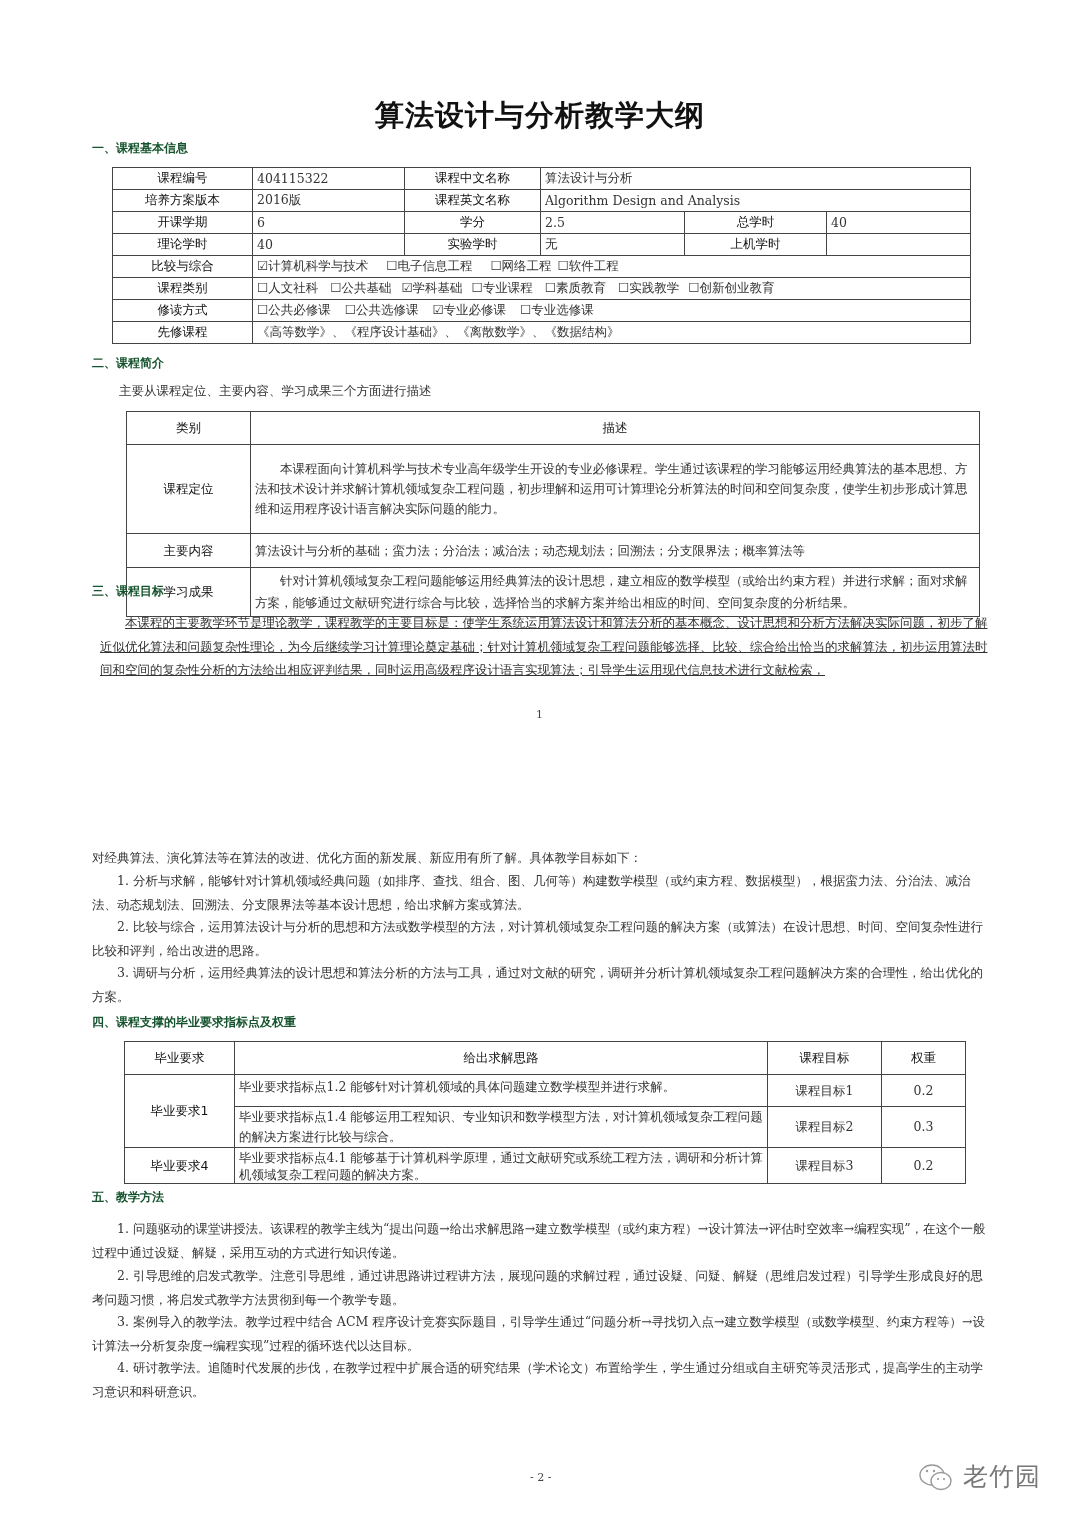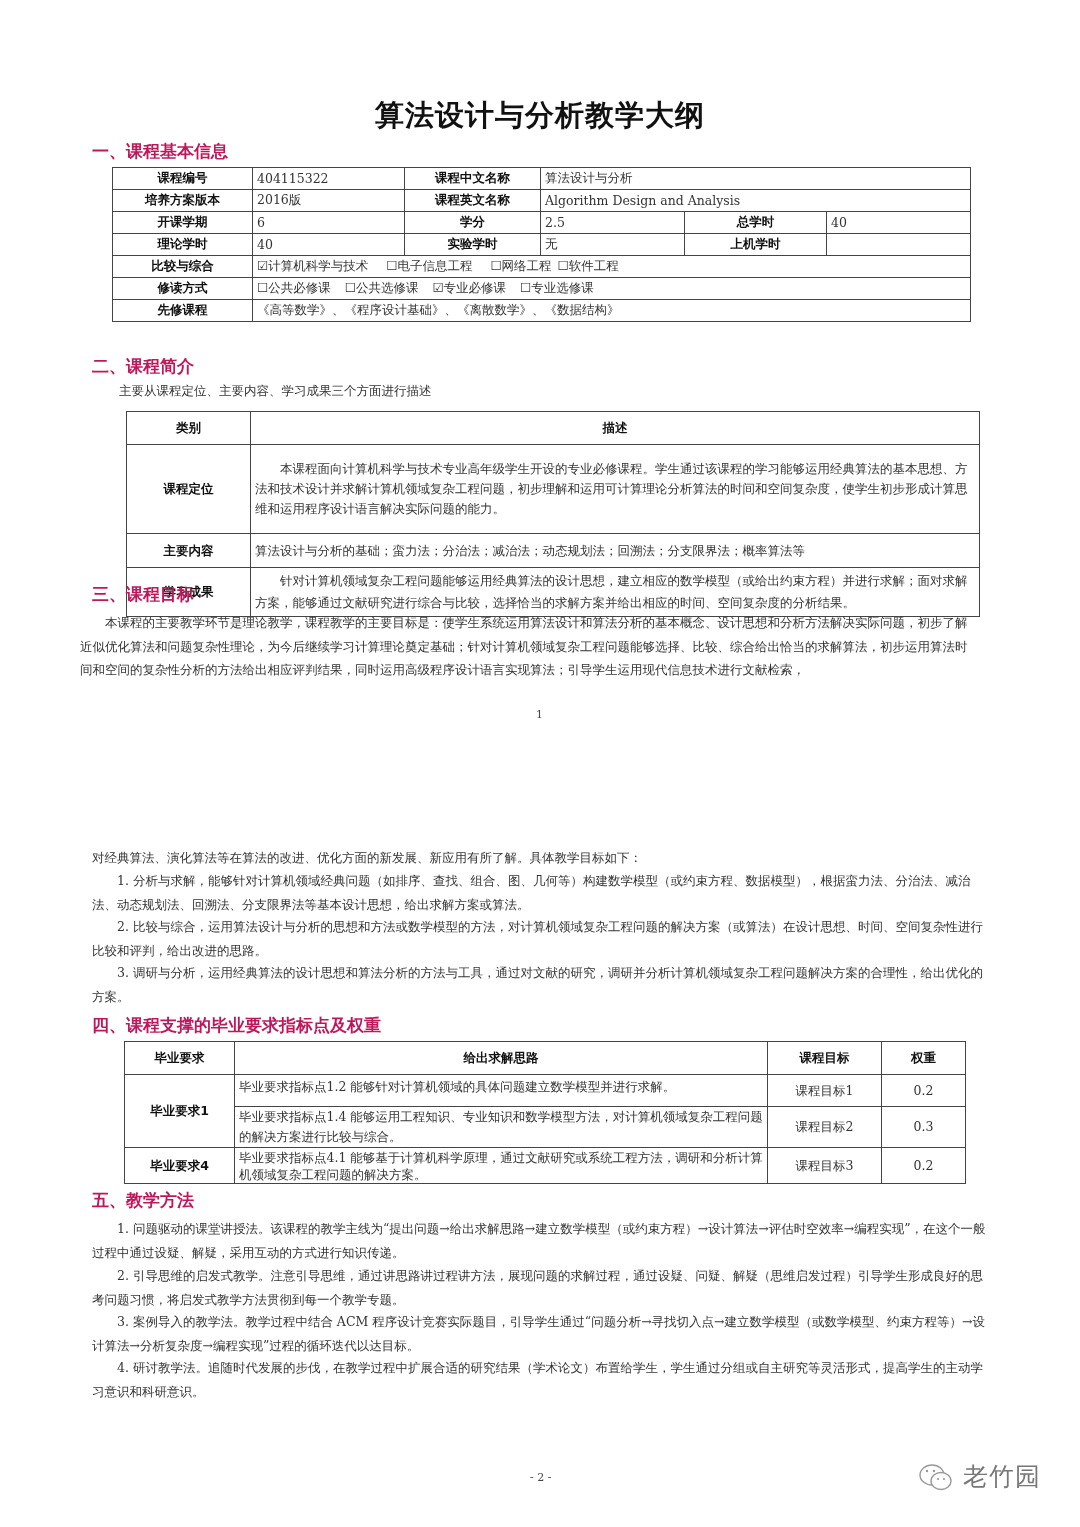--- a/index.html
+++ b/index.html
@@ -1,25 +1,25 @@
 <!DOCTYPE html>
 <html><head>
   <meta charset="utf-8">
   <style>
     html, body { margin:0; padding:0; background:#ffffff; }
     body { width:1080px; height:1527px; position:relative; overflow:hidden;
            font-family:"DejaVu Serif", "Liberation Serif", serif; color:#222; }
     .abs { position:absolute; }
     .title { left:0; width:1080px; top:96px; text-align:center; font-size:29px; font-weight:bold;
              font-family:"DejaVu Sans", "Liberation Sans", sans-serif; letter-spacing:1px; color:#111; }
-    .h { font-family:"DejaVu Sans", "Liberation Sans", sans-serif; font-weight:bold; font-size:17px; color:#be185d; }
+    .h { font-family:"DejaVu Sans", "Liberation Sans", sans-serif; font-weight:bold; font-size:12px; color:#14532d; }
     .p { font-size:12.5px; line-height:23.5px; color:#333; }
     table { border-collapse:collapse; position:absolute; table-layout:fixed; }
     td, th { border:1px solid #444; font-size:12.5px; padding:0 4px; color:#333; vertical-align:middle; }
-    th, td.lbl { font-family:"DejaVu Sans", "Liberation Sans", sans-serif; font-weight:bold; text-align:center; color:#111; font-size:12.5px; }
+    th, td.lbl { font-family:"DejaVu Sans", "Liberation Sans", sans-serif; font-weight:normal; text-align:center; color:#111; font-size:12.5px; }
     td.c { text-align:center; }
     .info td { height:21px; }
     .desc td { line-height:20px; }
     .ind { text-indent:2em; }
     .pagenum { font-size:11px; color:#444; }
     .wm { font-family:"DejaVu Sans", "Liberation Sans", sans-serif; font-size:25px; color:#777; letter-spacing:1px; }
     .wm-icon { display:inline-block; width:36px; height:30px; vertical-align:middle; }
   </style>
 </head>
 <body>
@@ -68,20 +68,32 @@
   <tr>
     <td class="lbl">比较与综合</td>
     <td colspan="5">
       <span style="margin-right:14px">☑计算机科学与技术</span>
       <span style="margin-right:14px">☐电子信息工程</span>
       <span style="margin-right:2px">☐网络工程</span>
       <span>☐软件工程</span>
     </td>
   </tr>
   <tr>
+    <td class="lbl">课程类别</td>
+    <td colspan="5">
+      <span style="margin-right:8px">☐人文社科</span>
+      <span style="margin-right:6px">☐公共基础</span>
+      <span style="margin-right:5px">☑学科基础</span>
+      <span style="margin-right:8px">☐专业课程</span>
+      <span style="margin-right:8px">☐素质教育</span>
+      <span style="margin-right:5px">☐实践教学</span>
+      <span>☐创新创业教育</span>
+    </td>
+  </tr>
+  <tr>
     <td class="lbl">修读方式</td>
     <td colspan="5">
       <span style="margin-right:10px">☐公共必修课</span>
       <span style="margin-right:10px">☐公共选修课</span>
       <span style="margin-right:10px">☑专业必修课</span>
       <span>☐专业选修课</span>
     </td>
   </tr>
   <tr>
     <td class="lbl">先修课程</td>
@@ -111,21 +123,21 @@
     <td>算法设计与分析的基础；蛮力法；分治法；减治法；动态规划法；回溯法；分支限界法；概率算法等</td>
   </tr>
   <tr style="height:46px">
     <td class="lbl">学习成果</td>
     <td class="ind" style="padding:2px 4px;line-height:22px">针对计算机领域复杂工程问题能够运用经典算法的设计思想，建立相应的数学模型（或给出约束方程）并进行求解；面对求解方案，能够通过文献研究进行综合与比较，选择恰当的求解方案并给出相应的时间、空间复杂度的分析结果。</td>
   </tr>
 </tbody>
   </table>
 
 <div class="abs h" style="left:92px;top:583px;">三、课程目标</div>
-<div class="abs p ind" style="left:80px;top:611px;width:897px;">本课程的主要教学环节是理论教学，课程教学的主要目标是：使学生系统运用算法设计和算法分析的基本概念、设计思想和分析方法解决实际问题，初步了解近似优化算法和问题复杂性理论，为今后继续学习计算理论奠定基础；针对计算机领域复杂工程问题能够选择、比较、综合给出恰当的求解算法，初步运用算法时间和空间的复杂性分析的方法给出相应评判结果，同时运用高级程序设计语言实现算法；引导学生运用现代信息技术进行文献检索，</div>
+<div class="abs p ind" style="left:100px;top:611px;width:897px;text-decoration:underline;">本课程的主要教学环节是理论教学，课程教学的主要目标是：使学生系统运用算法设计和算法分析的基本概念、设计思想和分析方法解决实际问题，初步了解近似优化算法和问题复杂性理论，为今后继续学习计算理论奠定基础；针对计算机领域复杂工程问题能够选择、比较、综合给出恰当的求解算法，初步运用算法时间和空间的复杂性分析的方法给出相应评判结果，同时运用高级程序设计语言实现算法；引导学生运用现代信息技术进行文献检索，</div>
 <div class="abs pagenum" style="left:536px;top:708px;">1</div>
 
 <div class="abs p" style="left:92px;top:846px;width:897px;">对经典算法、演化算法等在算法的改进、优化方面的新发展、新应用有所了解。具体教学目标如下：</div>
 <div class="abs p ind" style="left:92px;top:869px;width:897px;">1. 分析与求解，能够针对计算机领域经典问题（如排序、查找、组合、图、几何等）构建数学模型（或约束方程、数据模型），根据蛮力法、分治法、减治法、动态规划法、回溯法、分支限界法等基本设计思想，给出求解方案或算法。</div>
 <div class="abs p ind" style="left:92px;top:915px;width:897px;">2. 比较与综合，运用算法设计与分析的思想和方法或数学模型的方法，对计算机领域复杂工程问题的解决方案（或算法）在设计思想、时间、空间复杂性进行比较和评判，给出改进的思路。</div>
 <div class="abs p ind" style="left:92px;top:961px;width:897px;">3. 调研与分析，运用经典算法的设计思想和算法分析的方法与工具，通过对文献的研究，调研并分析计算机领域复杂工程问题解决方案的合理性，给出优化的方案。</div>
 
 <div class="abs h" style="left:92px;top:1014px;">四、课程支撑的毕业要求指标点及权重</div>
 <table class="desc" style="left:124px;top:1041px;width:841px;">
   <colgroup>

